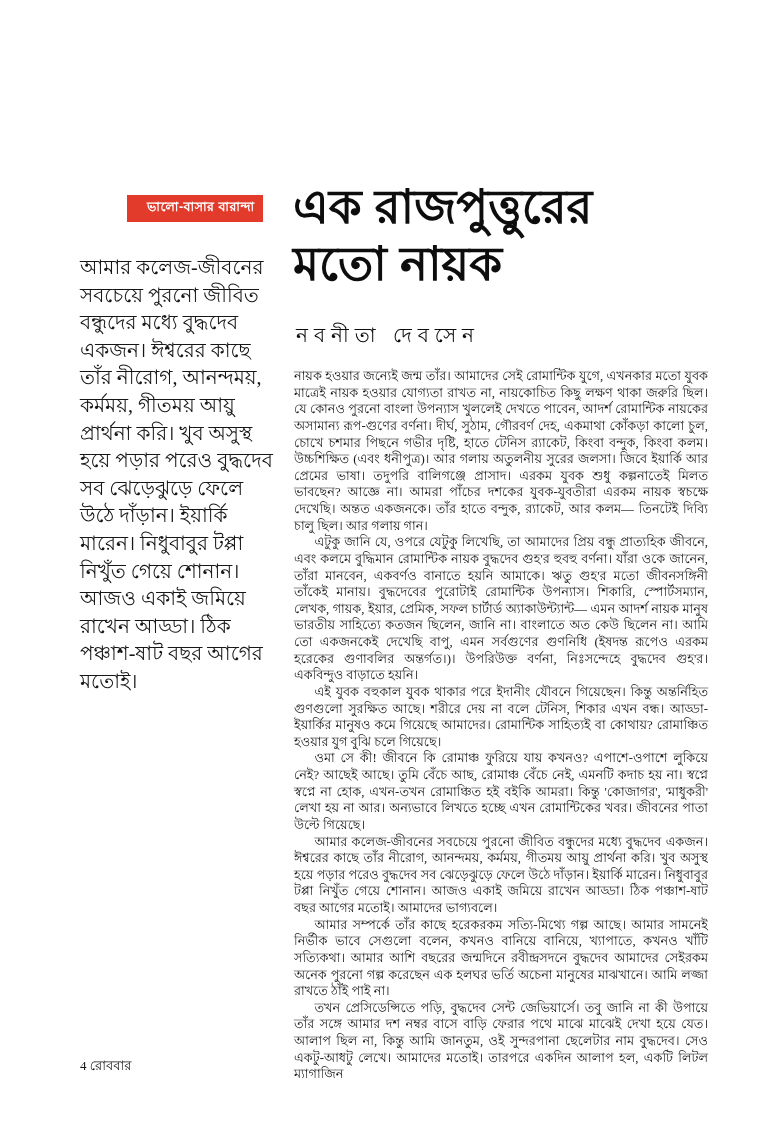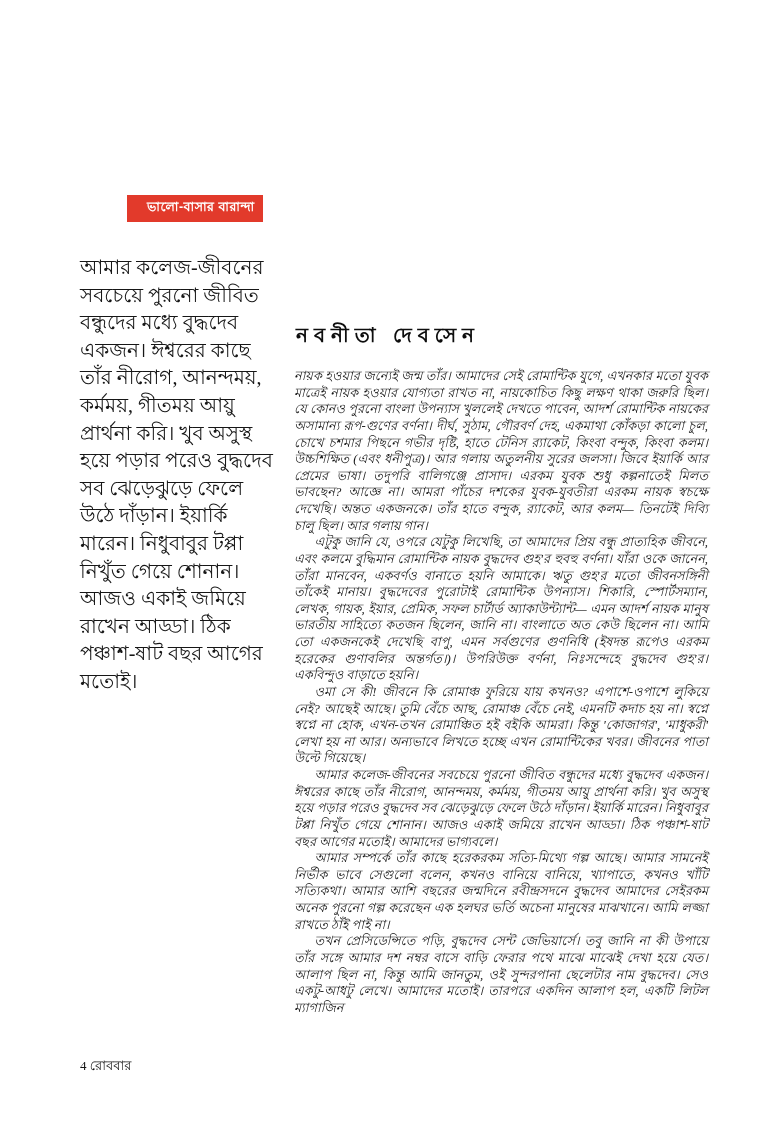--- a/index.html
+++ b/index.html
@@ -40,21 +40,21 @@
     color: #0d0d0d;
     letter-spacing: 0px;
   }
 
   .byline {
     position: absolute;
     left: 296px;
     top: 320px;
     font-family: "Liberation Sans", "DejaVu Sans", sans-serif;
     font-size: 20px;
-    font-weight: bold;
+    font-weight: normal;
     letter-spacing: 6px;
     color: #0d0d0d;
   }
 
   .pull-quote {
     position: absolute;
     left: 80px;
     top: 254px;
     width: 200px;
     font-size: 20px;
@@ -65,48 +65,52 @@
 
   .article-body {
     position: absolute;
     left: 294px;
     top: 368px;
     width: 414px;
     font-size: 12.8px;
     line-height: 1.3;
     text-align: justify;
     color: #161616;
-    font-style: italic;
   }
   .article-body p { margin: 0; }
   .article-body p + p { text-indent: 1.6em; }
 
   .page-footer {
     position: absolute;
     left: 80px;
     top: 1056px;
     font-size: 13px;
     color: #161616;
   }
 </style>
 </head>
 <body>
 
 <div class="page">
 
   <div class="badge">ভালো-বাসার বারান্দা</div>
 
+  <div class="headline">
+    <div>এক রাজপুত্তুরের</div>
+    <div>মতো নায়ক</div>
+  </div>
 
   <div class="byline">নবনীতা দেবসেন</div>
 
   <div class="pull-quote">আমার কলেজ-জীবনের সবচেয়ে পুরনো জীবিত বন্ধুদের মধ্যে বুদ্ধদেব একজন। ঈশ্বরের কাছে তাঁর নীরোগ, আনন্দময়, কর্মময়, গীতময় আয়ু প্রার্থনা করি। খুব অসুস্থ হয়ে পড়ার পরেও বুদ্ধদেব সব ঝেড়েঝুড়ে ফেলে উঠে দাঁড়ান। ইয়ার্কি মারেন। নিধুবাবুর টপ্পা নিখুঁত গেয়ে শোনান। আজও একাই জমিয়ে রাখেন আড্ডা। ঠিক পঞ্চাশ-ষাট বছর আগের মতোই।</div>
 
   <div class="article-body">
     <p>নায়ক হওয়ার জন্যেই জন্ম তাঁর। আমাদের সেই রোমান্টিক যুগে, এখনকার মতো যুবক মাত্রেই নায়ক হওয়ার যোগ্যতা রাখত না, নায়কোচিত কিছু লক্ষণ থাকা জরুরি ছিল। যে কোনও পুরনো বাংলা উপন্যাস খুললেই দেখতে পাবেন, আদর্শ রোমান্টিক নায়কের অসামান্য রূপ-গুণের বর্ণনা। দীর্ঘ, সুঠাম, গৌরবর্ণ দেহ, একমাথা কোঁকড়া কালো চুল, চোখে চশমার পিছনে গভীর দৃষ্টি, হাতে টেনিস র‍্যাকেট, কিংবা বন্দুক, কিংবা কলম। উচ্চশিক্ষিত (এবং ধনীপুত্র)। আর গলায় অতুলনীয় সুরের জলসা। জিবে ইয়ার্কি আর প্রেমের ভাষা। তদুপরি বালিগঞ্জে প্রাসাদ। এরকম যুবক শুধু কল্পনাতেই মিলত ভাবছেন? আজ্ঞে না। আমরা পাঁচের দশকের যুবক-যুবতীরা এরকম নায়ক স্বচক্ষে দেখেছি। অন্তত একজনকে। তাঁর হাতে বন্দুক, র‍্যাকেট, আর কলম— তিনটেই দিব্যি চালু ছিল। আর গলায় গান।</p>
     <p>এটুকু জানি যে, ওপরে যেটুকু লিখেছি, তা আমাদের প্রিয় বন্ধু প্রাত্যহিক জীবনে, এবং কলমে বুদ্ধিমান রোমান্টিক নায়ক বুদ্ধদেব গুহ'র হুবহু বর্ণনা। যাঁরা ওকে জানেন, তাঁরা মানবেন, একবর্ণও বানাতে হয়নি আমাকে। ঋতু গুহ'র মতো জীবনসঙ্গিনী তাঁকেই মানায়। বুদ্ধদেবের পুরোটাই রোমান্টিক উপন্যাস। শিকারি, স্পোর্টসম্যান, লেখক, গায়ক, ইয়ার, প্রেমিক, সফল চার্টার্ড অ্যাকাউন্ট্যান্ট— এমন আদর্শ নায়ক মানুষ ভারতীয় সাহিত্যে কতজন ছিলেন, জানি না। বাংলাতে অত কেউ ছিলেন না। আমি তো একজনকেই দেখেছি বাপু, এমন সর্বগুণের গুণনিধি (ইষদন্ত রূপেও এরকম হরেকের গুণাবলির অন্তর্গত।)। উপরিউক্ত বর্ণনা, নিঃসন্দেহে বুদ্ধদেব গুহ'র। একবিন্দুও বাড়াতে হয়নি।</p>
+    <p>এই যুবক বহুকাল যুবক থাকার পরে ইদানীং যৌবনে গিয়েছেন। কিন্তু অন্তর্নিহিত গুণগুলো সুরক্ষিত আছে। শরীরে দেয় না বলে টেনিস, শিকার এখন বন্ধ। আড্ডা-ইয়ার্কির মানুষও কমে গিয়েছে আমাদের। রোমান্টিক সাহিত্যই বা কোথায়? রোমাঞ্চিত হওয়ার যুগ বুঝি চলে গিয়েছে।</p>
     <p>ওমা সে কী! জীবনে কি রোমাঞ্চ ফুরিয়ে যায় কখনও? এপাশে-ওপাশে লুকিয়ে নেই? আছেই আছে। তুমি বেঁচে আছ, রোমাঞ্চ বেঁচে নেই, এমনটি কদাচ হয় না। স্বপ্নে স্বপ্নে না হোক, এখন-তখন রোমাঞ্চিত হই বইকি আমরা। কিন্তু 'কোজাগর', 'মাধুকরী' লেখা হয় না আর। অন্যভাবে লিখতে হচ্ছে এখন রোমান্টিকের খবর। জীবনের পাতা উল্টে গিয়েছে।</p>
     <p>আমার কলেজ-জীবনের সবচেয়ে পুরনো জীবিত বন্ধুদের মধ্যে বুদ্ধদেব একজন। ঈশ্বরের কাছে তাঁর নীরোগ, আনন্দময়, কর্মময়, গীতময় আয়ু প্রার্থনা করি। খুব অসুস্থ হয়ে পড়ার পরেও বুদ্ধদেব সব ঝেড়েঝুড়ে ফেলে উঠে দাঁড়ান। ইয়ার্কি মারেন। নিধুবাবুর টপ্পা নিখুঁত গেয়ে শোনান। আজও একাই জমিয়ে রাখেন আড্ডা। ঠিক পঞ্চাশ-ষাট বছর আগের মতোই। আমাদের ভাগ্যবলে।</p>
     <p>আমার সম্পর্কে তাঁর কাছে হরেকরকম সত্যি-মিথ্যে গল্প আছে। আমার সামনেই নির্ভীক ভাবে সেগুলো বলেন, কখনও বানিয়ে বানিয়ে, খ্যাপাতে, কখনও খাঁটি সত্যিকথা। আমার আশি বছরের জন্মদিনে রবীন্দ্রসদনে বুদ্ধদেব আমাদের সেইরকম অনেক পুরনো গল্প করেছেন এক হলঘর ভর্তি অচেনা মানুষের মাঝখানে। আমি লজ্জা রাখতে ঠাঁই পাই না।</p>
     <p>তখন প্রেসিডেন্সিতে পড়ি, বুদ্ধদেব সেন্ট জেভিয়ার্সে। তবু জানি না কী উপায়ে তাঁর সঙ্গে আমার দশ নম্বর বাসে বাড়ি ফেরার পথে মাঝে মাঝেই দেখা হয়ে যেত। আলাপ ছিল না, কিন্তু আমি জানতুম, ওই সুন্দরপানা ছেলেটার নাম বুদ্ধদেব। সেও একটু-আধটু লেখে। আমাদের মতোই। তারপরে একদিন আলাপ হল, একটি লিটল ম্যাগাজিন</p>
   </div>
 
   <div class="page-footer">4 রোববার</div>
 
 </div>
 

